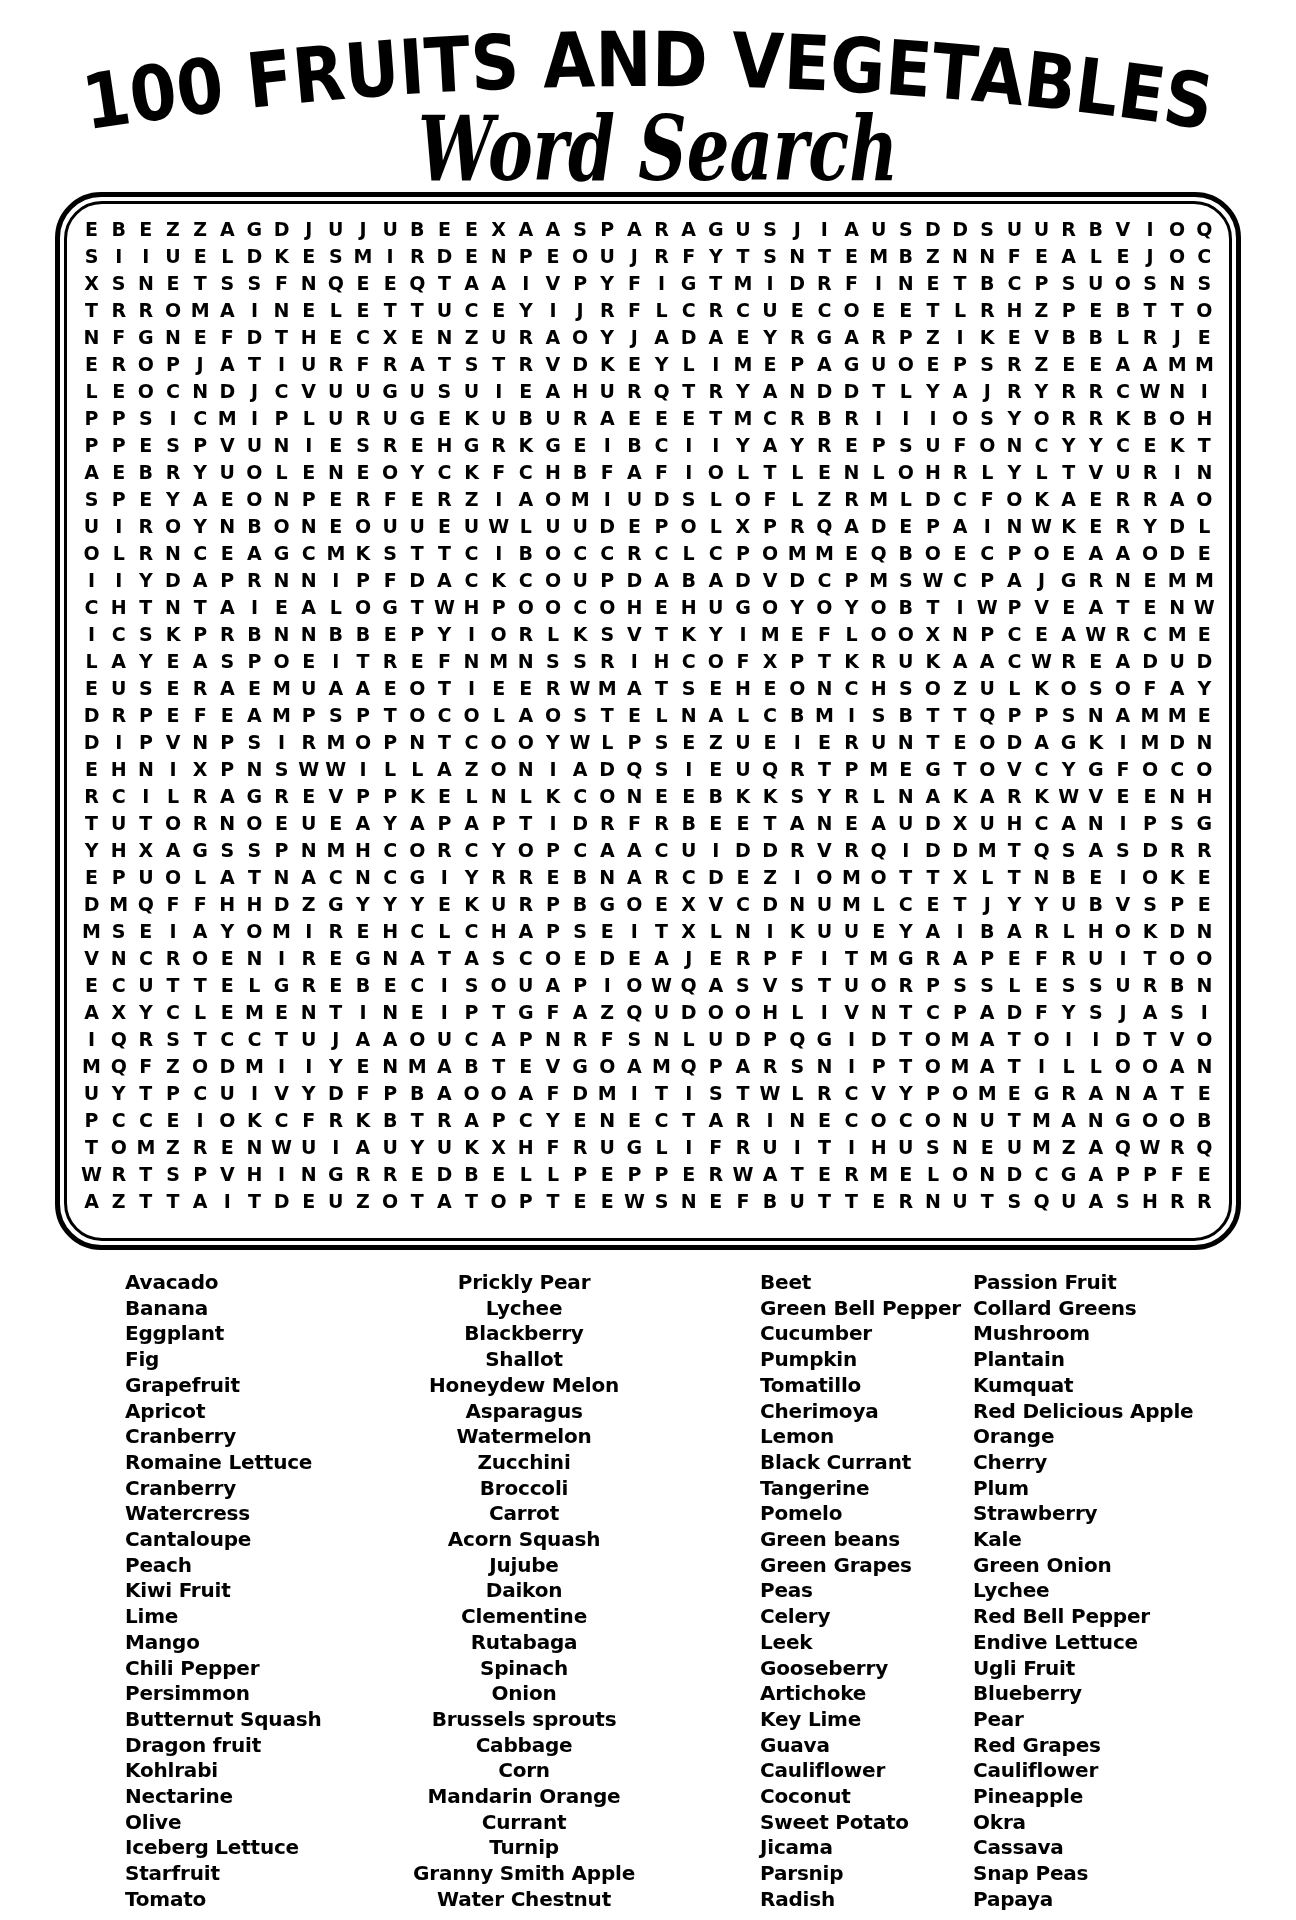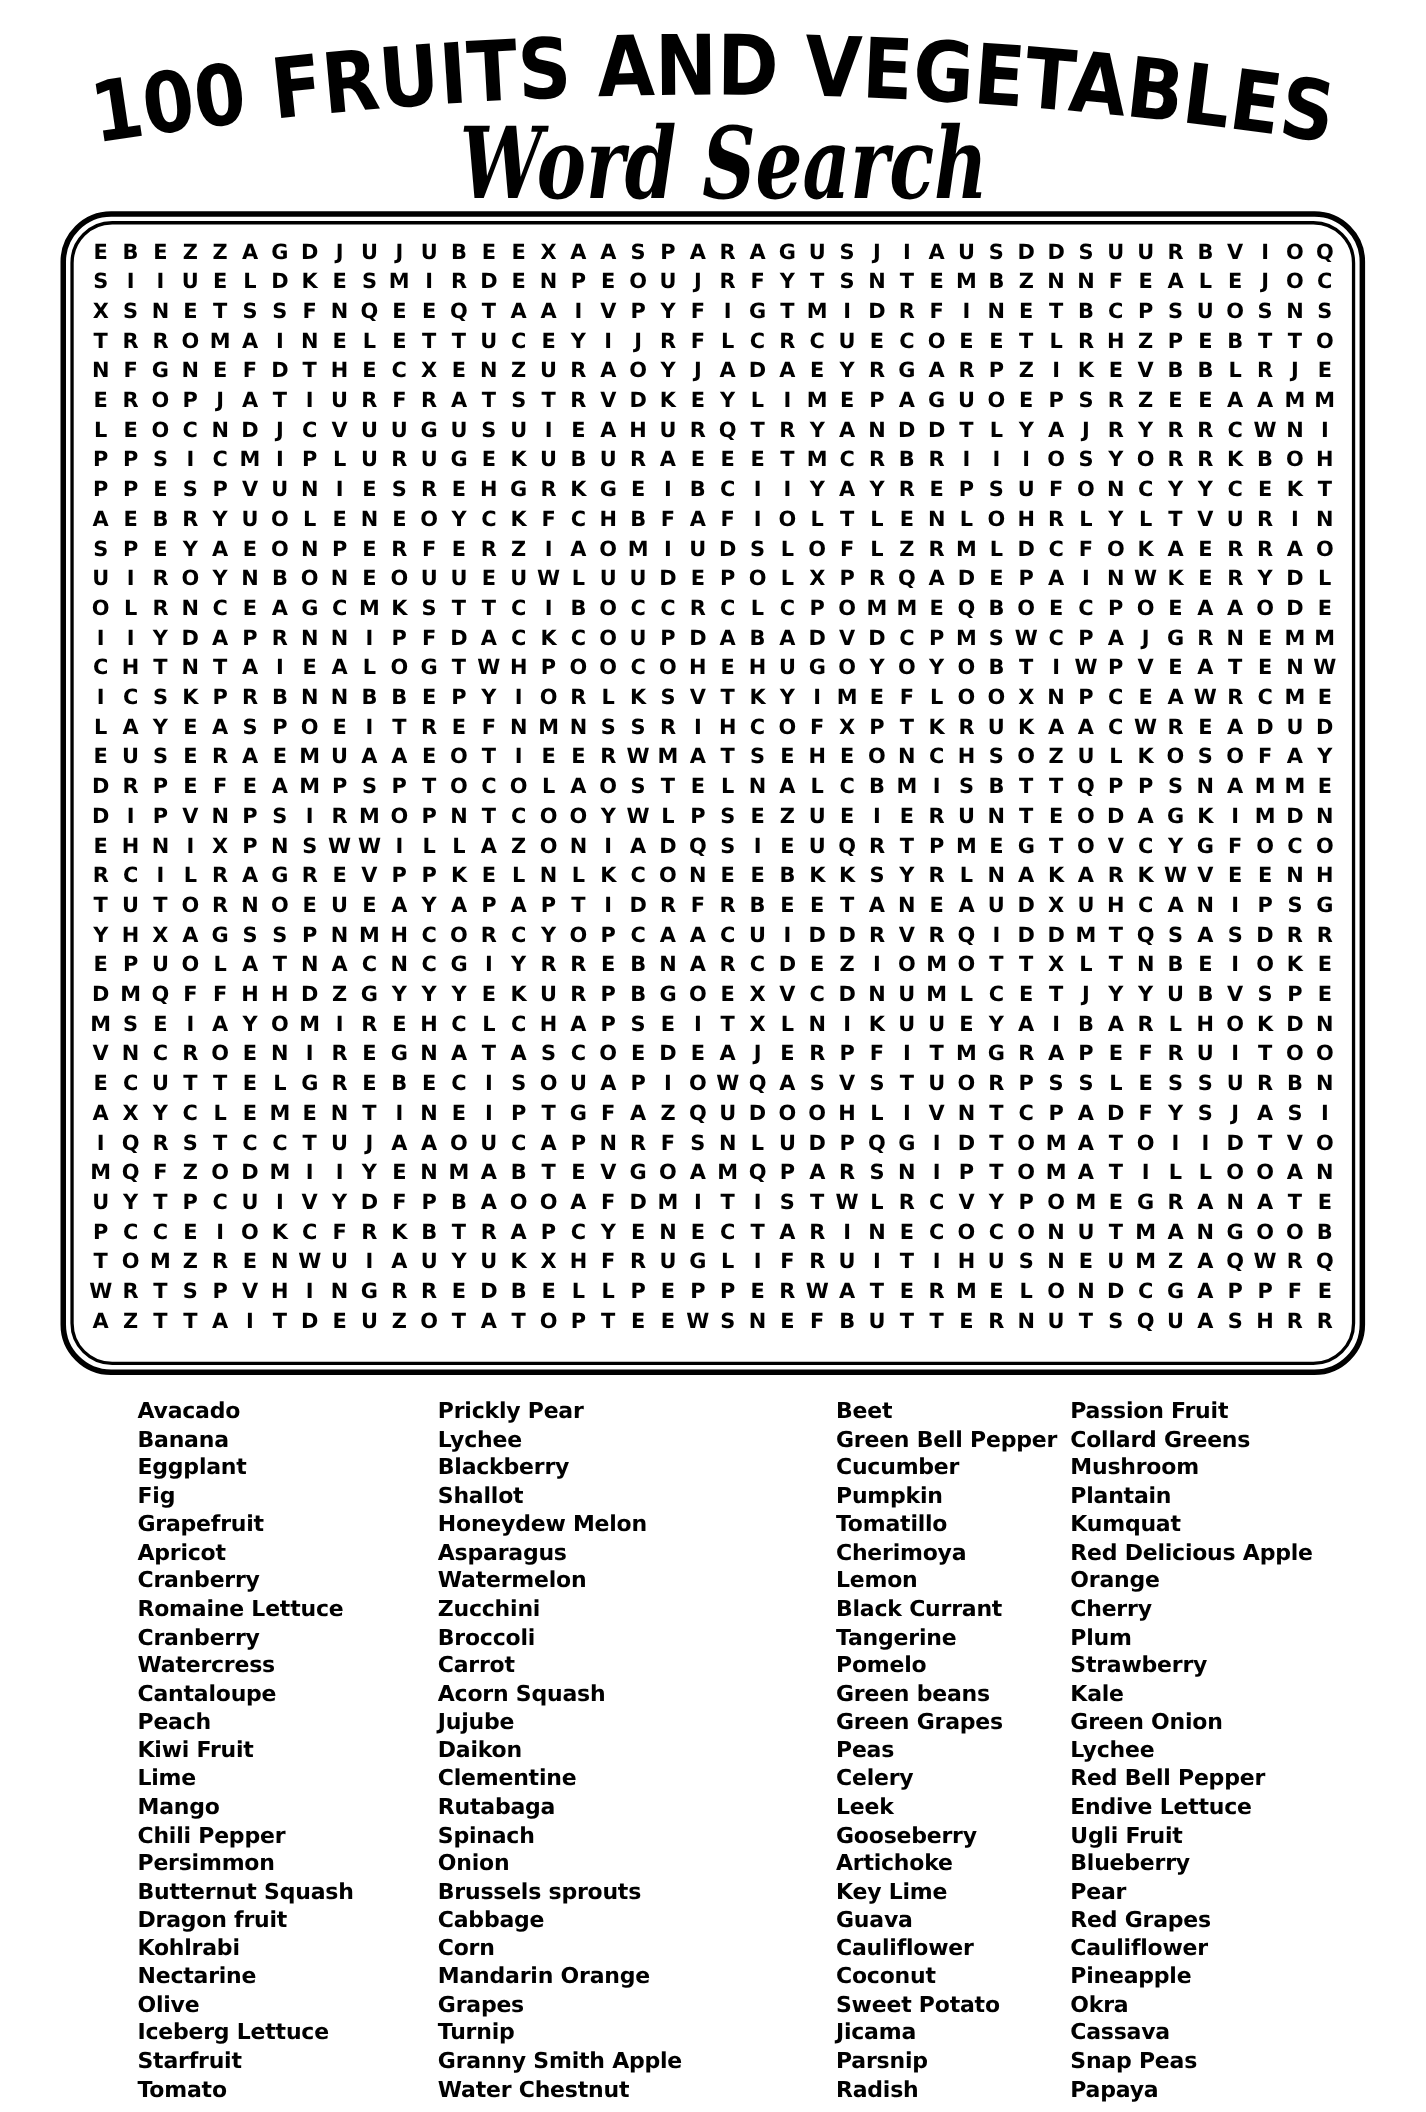--- a/index.html
+++ b/index.html
@@ -67,21 +67,21 @@
   .word-list {
     position: relative;
     width: 1296px;
     height: 670px;
   }
   .word-col {
     position: absolute;
     top: 20px;
   }
   .word-col.wc0 { left: 125px; }
-  .word-col.wc1 { left: 398px; }
+  .word-col.wc1 { left: 413px; text-align: center; }
   .word-col.wc2 { left: 760px; }
   .word-col.wc3 { left: 973px; }
   .word-item {
     font-family: "DejaVu Sans", "Liberation Sans", sans-serif;
     font-weight: bold;
     font-size: 20px;
     line-height: 25.7px;
     letter-spacing: -0.2px;
     white-space: nowrap;
     color: #000000;
@@ -1782,21 +1782,21 @@
         <div class="word-item">Jujube</div>
         <div class="word-item">Daikon</div>
         <div class="word-item">Clementine</div>
         <div class="word-item">Rutabaga</div>
         <div class="word-item">Spinach</div>
         <div class="word-item">Onion</div>
         <div class="word-item">Brussels sprouts</div>
         <div class="word-item">Cabbage</div>
         <div class="word-item">Corn</div>
         <div class="word-item">Mandarin Orange</div>
-        <div class="word-item">Grapes</div>
+        <div class="word-item">Currant</div>
         <div class="word-item">Turnip</div>
         <div class="word-item">Granny Smith Apple</div>
         <div class="word-item">Water Chestnut</div>
       </div>
       <div class="word-col wc2">
         <div class="word-item">Beet</div>
         <div class="word-item">Green Bell Pepper</div>
         <div class="word-item">Cucumber</div>
         <div class="word-item">Pumpkin</div>
         <div class="word-item">Tomatillo</div>

